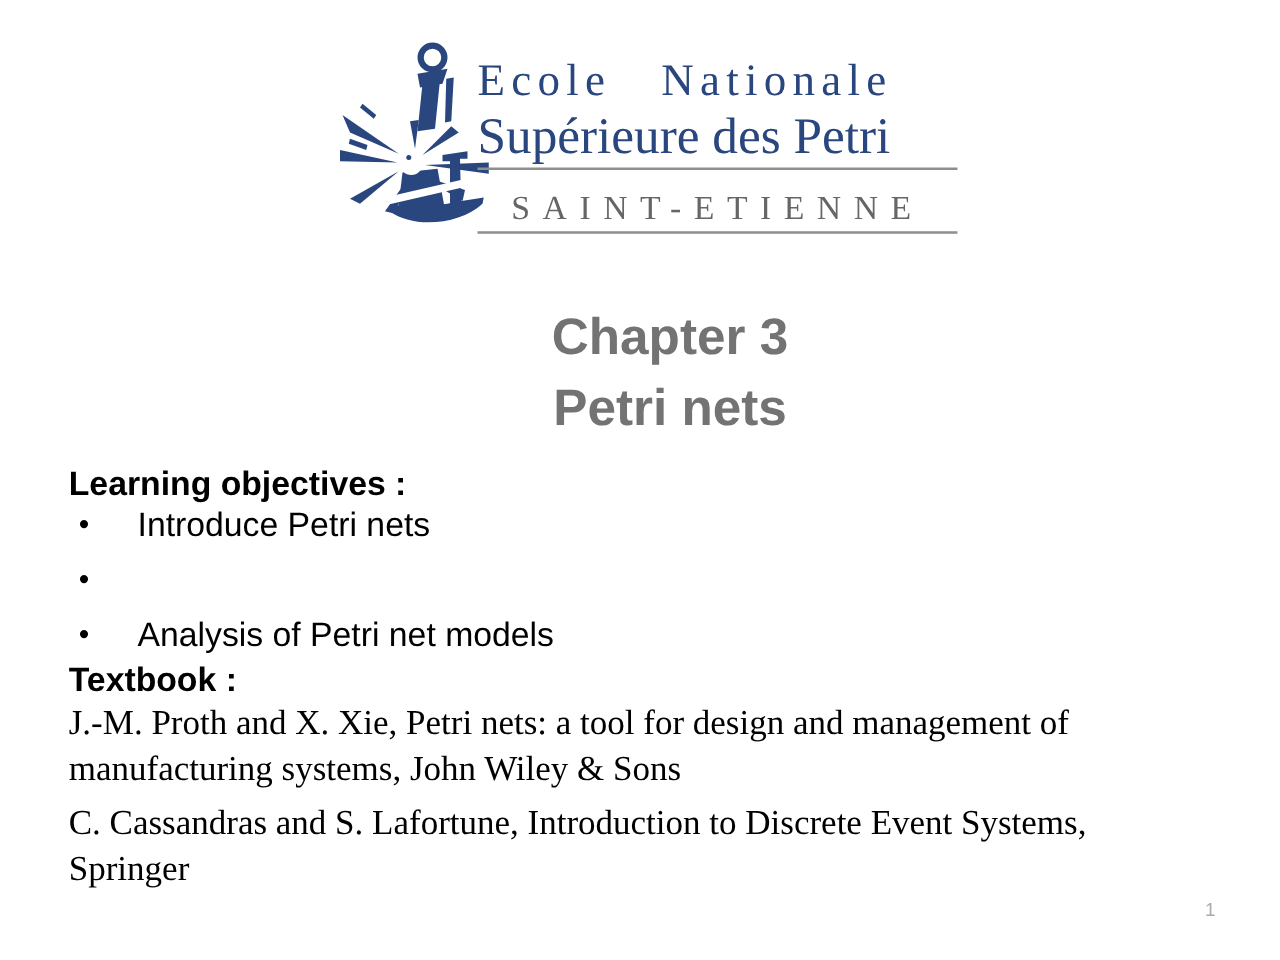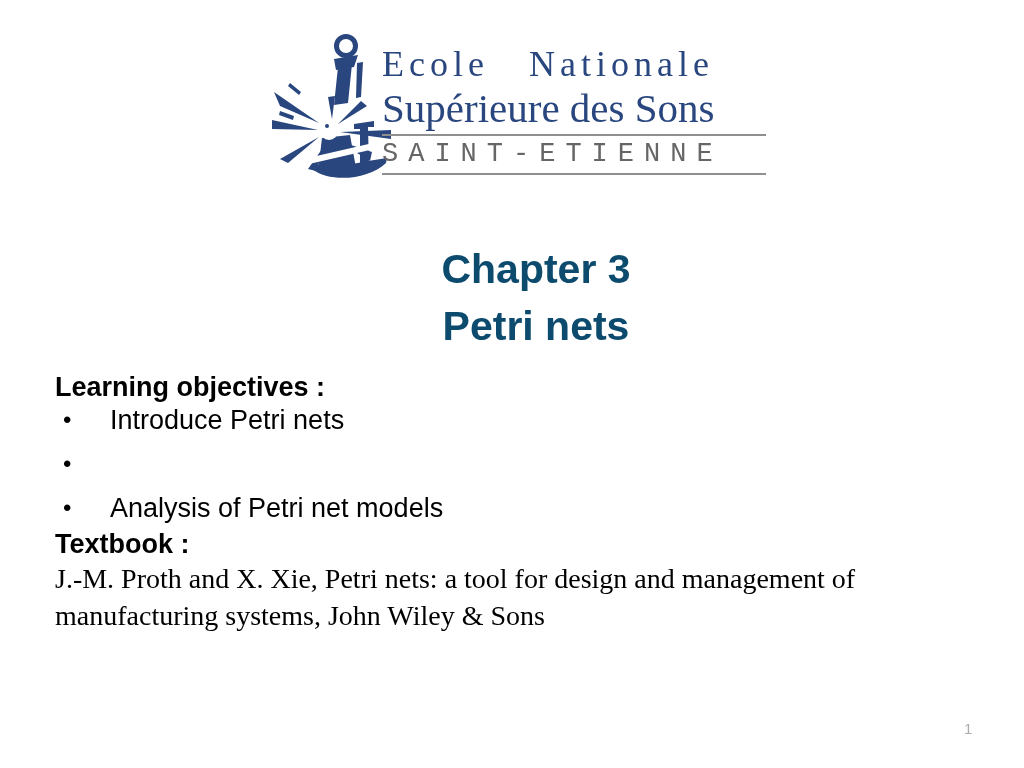--- a/index.html
+++ b/index.html
@@ -6,26 +6,26 @@
   body{width:1024px;height:768px;overflow:hidden;background:#ffffff;}
   .slide{position:relative;width:1024px;height:660px;background:#ffffff;font-family:"Liberation Sans",sans-serif;}
 
   
   .logo{position:absolute;left:272px;top:30px;width:500px;height:152px;}
   .emblem{position:absolute;left:0;top:2px;width:122px;height:150px;}
   .logo-text{position:absolute;left:110px;top:12px;width:384px;}
   .logo-line1{font-family:"Liberation Serif",serif;font-size:36px;line-height:44px;letter-spacing:5px;word-spacing:26px;color:#29467e;white-space:nowrap;}
   .logo-line2{font-family:"Liberation Serif",serif;font-size:41px;line-height:44px;letter-spacing:0px;color:#29467e;white-space:nowrap;}
   .logo-rule{height:0;border-top:2px solid #8f8f8f;margin-top:4px;}
-  .logo-city{font-family:Liberation Mono, monospace;font-size:27px;line-height:30px;letter-spacing:10px;color:#666666;margin-top:3px;white-space:nowrap;}
+  .logo-city{font-family:Liberation Serif, serif;font-size:27px;line-height:30px;letter-spacing:10px;color:#666666;text-align:center;margin-top:15px;white-space:nowrap;}
   .logo-rule2{height:0;border-top:2px solid #8f8f8f;margin-top:4px;}
 
   
   .title{position:absolute;left:0;top:241px;width:100%;padding-left:48px;box-sizing:border-box;
-         text-align:center;font-weight:bold;font-size:41px;line-height:57px;color:#0c4a6e;}
+         text-align:center;font-weight:bold;font-size:41px;line-height:57px;color:#737373;}
 
   
   .body-block{position:absolute;left:55px;width:900px;color:#000000;}
   .h-learning{top:355px;font-size:27px;font-weight:bold;line-height:40px;margin-top:12px;}
   .bullets{top:398px;list-style:none;margin:0;padding:0;}
   .bullets li{position:relative;height:44px;line-height:44px;font-size:27px;padding-left:55px;}
   .bullets .marker{position:absolute;left:8px;top:0;font-size:24px;}
   .h-textbook{top:524px;font-size:27px;font-weight:bold;line-height:40px;}
   .ref{font-family:"Liberation Serif",serif;font-size:28px;line-height:37px;width:880px;}
   .ref1{top:560px;}
@@ -69,21 +69,21 @@
         <polygon points="18,51 29,60 27,63 16,54"></polygon>
         <polygon points="8,79 22,84 21,88 7,83"></polygon>
       </g>
 
       <line x1="32" y1="130" x2="106" y2="113" stroke="#ffffff" stroke-width="6"></line>
       <circle cx="57" cy="99" r="9" fill="#ffffff"></circle>
       <circle cx="55" cy="94" r="2" fill="#29467e"></circle>
     </svg>
     <div class="logo-text">
       <div class="logo-line1">Ecole Nationale</div>
-      <div class="logo-line2">Supérieure des Sons</div>
+      <div class="logo-line2">Supérieure des Petri</div>
       <div class="logo-rule"></div>
       <div class="logo-city">SAINT-ETIENNE</div>
       <div class="logo-rule2"></div>
     </div>
   </div>
 
   <div class="title">
     <div>Chapter 3</div>
     <div>Petri nets</div>
   </div>
@@ -100,16 +100,17 @@
     </li>
     <li>
       <span class="marker">•</span>
       <span>Analysis of Petri net models</span>
     </li>
   </ul>
 
   <div class="body-block h-textbook">Textbook :</div>
 
   <div class="body-block ref ref1">J.-M. Proth and X. Xie, Petri nets: a tool for design and management of manufacturing systems, John Wiley &amp; Sons</div>
+  <div class="body-block ref ref2">C. Cassandras and S. Lafortune, Introduction to Discrete Event Systems, Springer</div>
 
   <div class="page-num">1</div>
 
 </div>
 
 </body></html>

